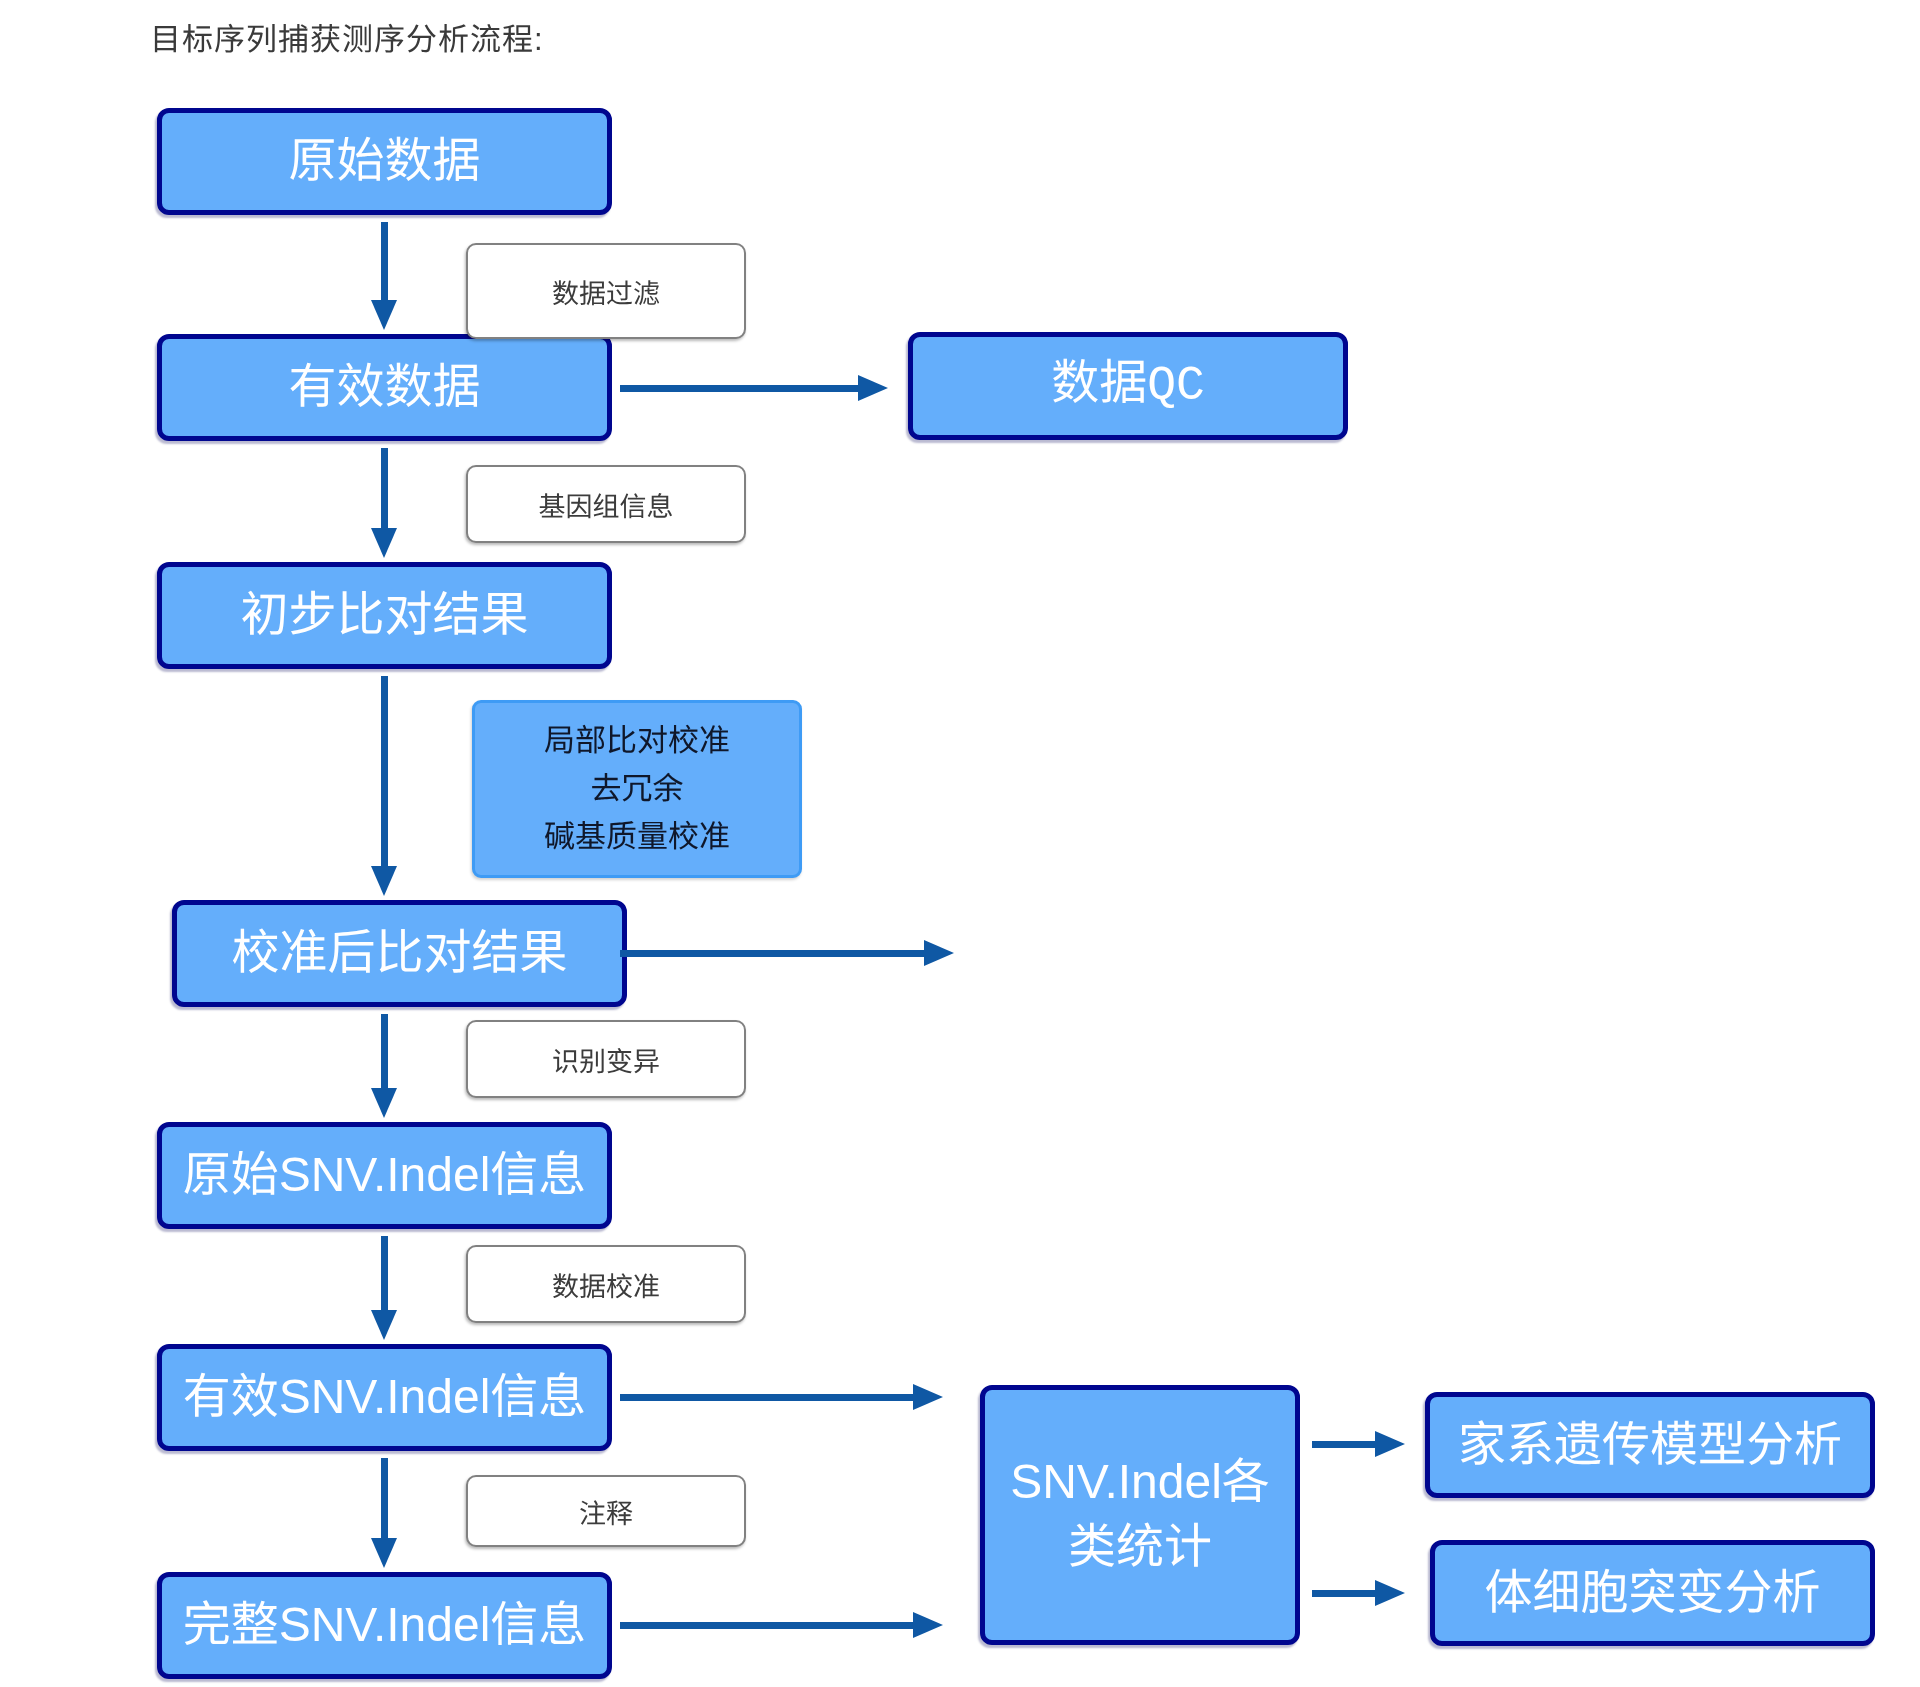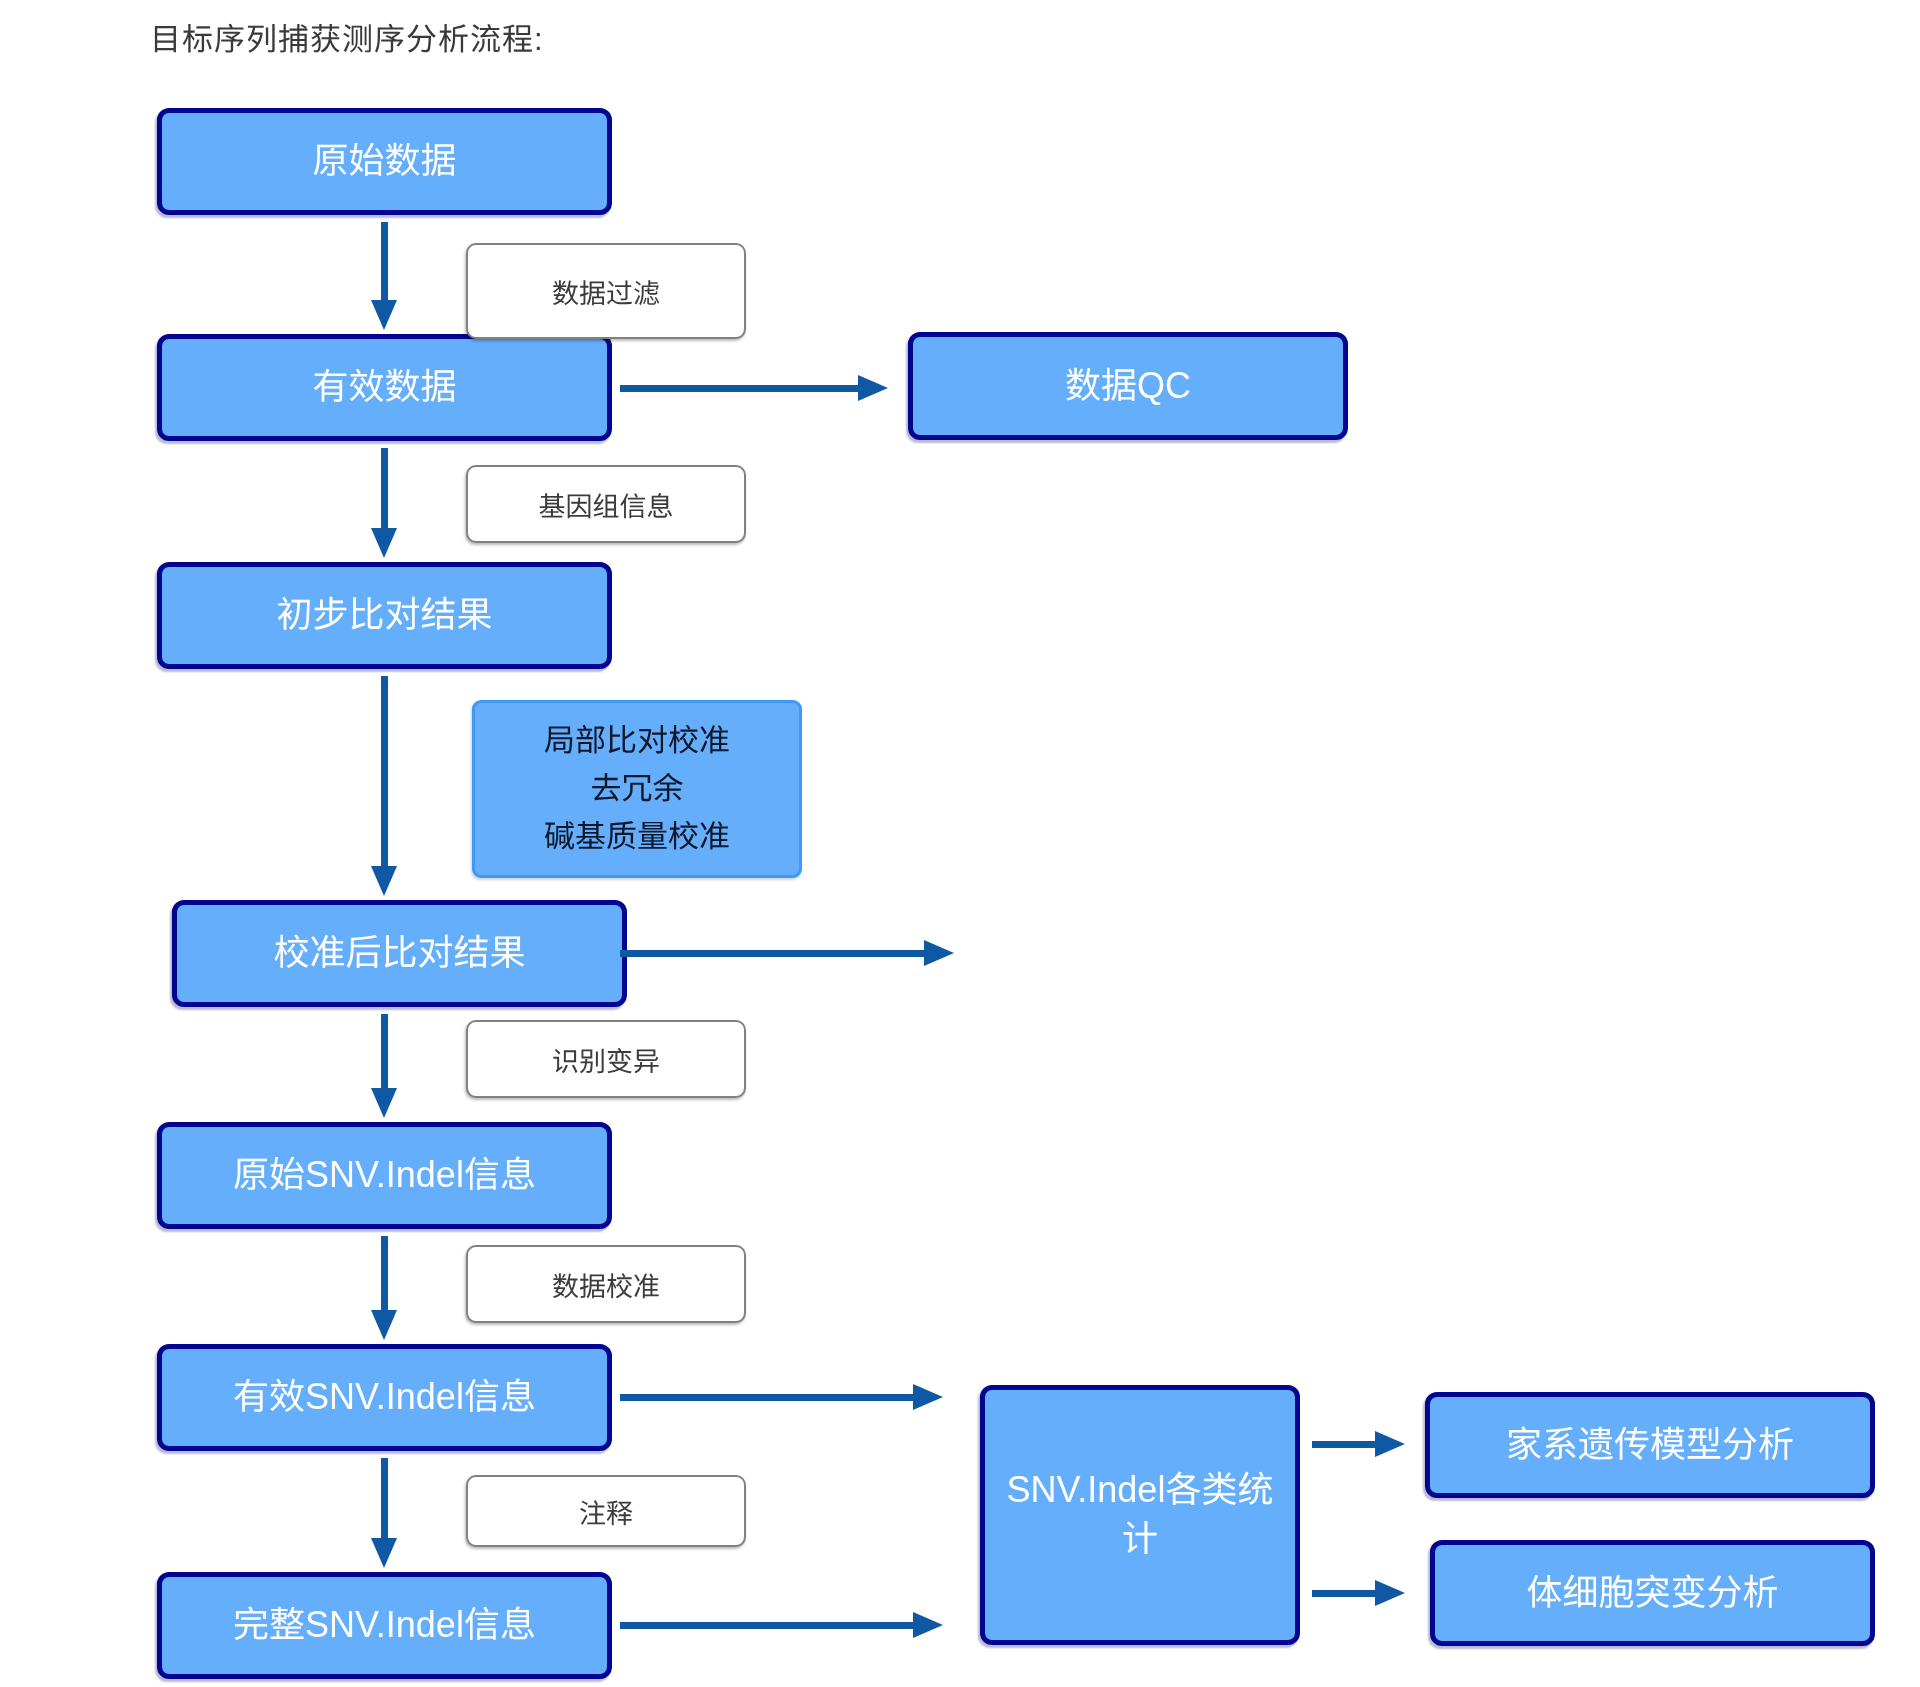--- a/index.html
+++ b/index.html
@@ -11,21 +11,21 @@
 
   .title{
     position:absolute;left:150px;top:14px;
     font-size:31px;color:#3a3a3a;letter-spacing:1px;
   }
 
   
   .node{
     position:absolute;box-sizing:border-box;
     background:#64aefb;border:5px solid #00068f;border-radius:12px;
-    color:#ffffff;font-size:36px;text-align:center;
+    color:#ffffff;font-size:48px;text-align:center;
     display:flex;align-items:center;justify-content:center;
     box-shadow:-2px 3px 2px rgba(8,8,90,0.28);
     line-height:1.35;
   }
 
   
   .edge-label{
     position:absolute;box-sizing:border-box;
     background:#ffffff;border:2px solid #818181;border-radius:10px;
     color:#3c3c3c;font-size:27px;
@@ -64,21 +64,21 @@
   <div class="node" style="left:157px;top:562px;width:455px;height:107px;">初步比对结果</div>
 
   <div class="node" style="left:172px;top:900px;width:455px;height:107px;">校准后比对结果</div>
 
   <div class="node" style="left:157px;top:1122px;width:455px;height:107px;">原始SNV.Indel信息</div>
 
   <div class="node" style="left:157px;top:1344px;width:455px;height:107px;">有效SNV.Indel信息</div>
 
   <div class="node" style="left:157px;top:1572px;width:455px;height:107px;">完整SNV.Indel信息</div>
 
-  <div class="node" style="left:908px;top:332px;width:440px;height:108px;">数据QC</div>
+  <div class="node" style="left:908px;top:332px;width:440px;height:108px;font-family:Liberation Mono, monospace;">数据QC</div>
 
 
   <div class="node" style="left:980px;top:1385px;width:320px;height:260px;padding:16px 10px;">SNV.Indel各类统计</div>
 
   <div class="node" style="left:1425px;top:1392px;width:450px;height:106px;">家系遗传模型分析</div>
 
   <div class="node" style="left:1430px;top:1540px;width:445px;height:106px;">体细胞突变分析</div>
 
   <div class="edge-label" style="left:466px;top:243px;width:280px;height:96px;">数据过滤</div>
 

